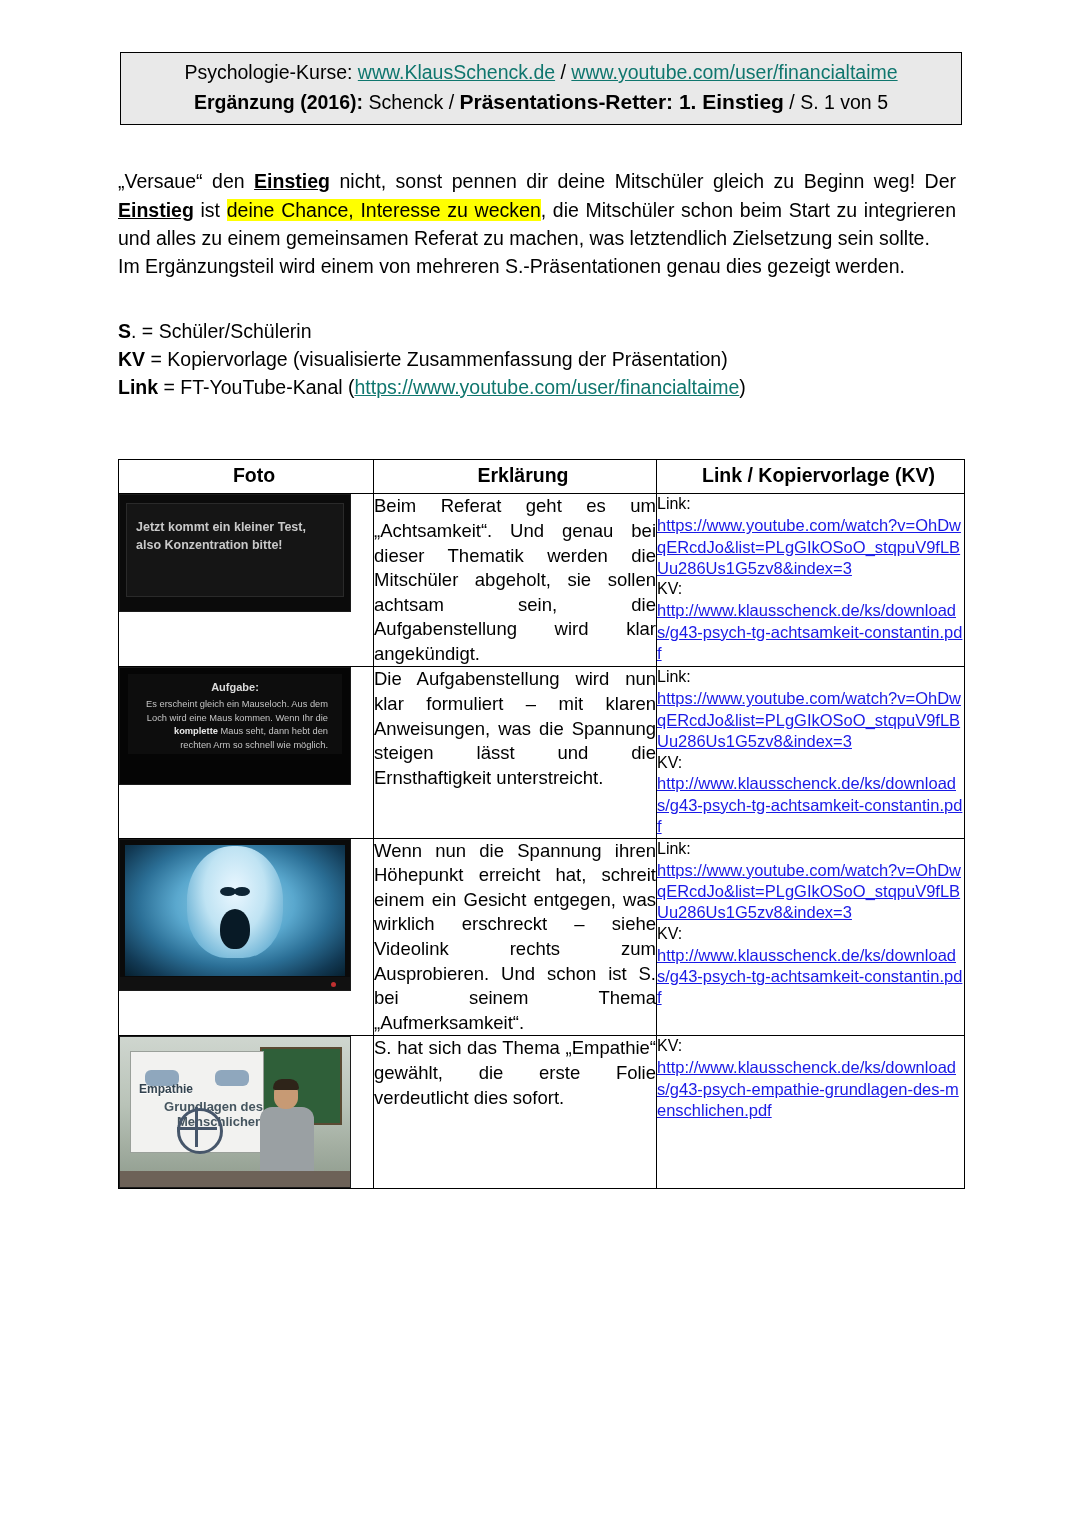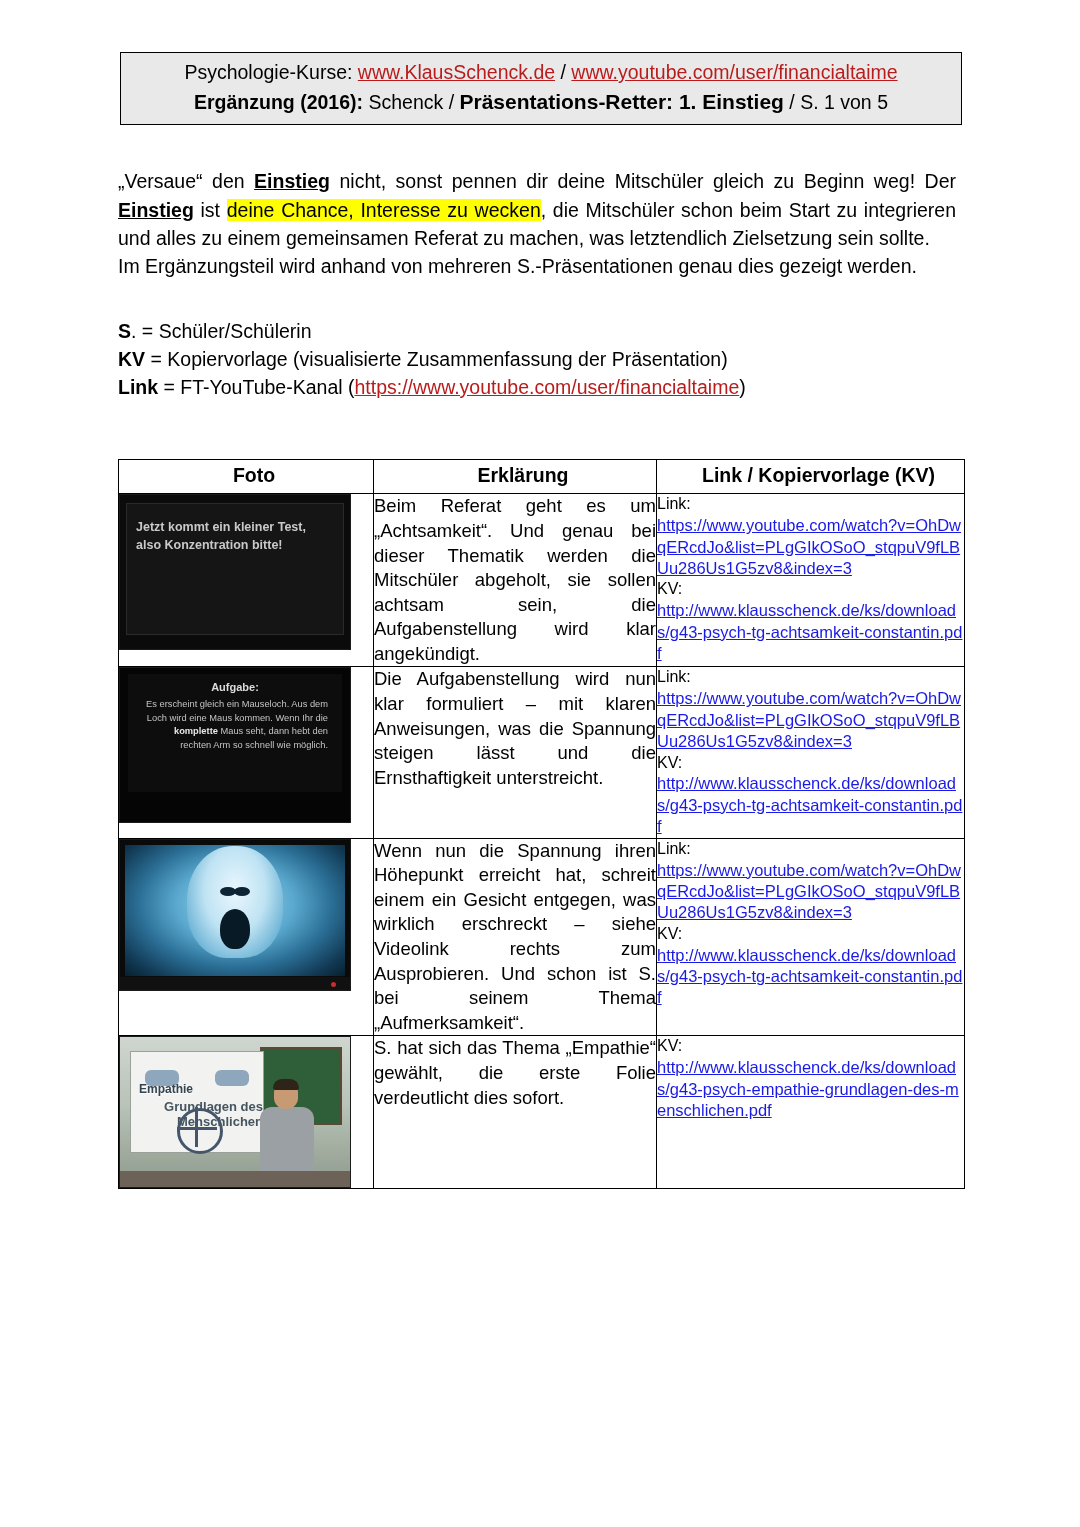--- a/index.html
+++ b/index.html
@@ -36,21 +36,21 @@
   .header-line1 {
     font-size: 19.5px;
   }
   .header-line2 {
     font-size: 19.5px;
     margin-top: 2px;
   }
   .hdr-bold { font-weight: bold; }
   .hdr-big { font-weight: bold; font-size: 21px; }
   a.link {
-    color: #b91c1c;
+    color: #0f766e;
     text-decoration: underline;
   }
 
   
   .intro {
     margin-top: 42px;
     width: 838px;
     font-size: 19.5px;
     line-height: 1.45;
     text-align: justify;
@@ -110,21 +110,21 @@
     text-decoration: underline;
     word-break: break-all;
     font-size: 16.5px;
     line-height: 1.30;
     display: block;
   }
 
   
   .shot {
     width: 232px;
-    height: 156px;
+    height: 118px;
     background: #000;
     position: relative;
     overflow: hidden;
     border: 1px solid #1c1c1c;
     box-sizing: border-box;
   }
   .shot.tall { height: 152px; }
 
   
   .s1 {
@@ -302,21 +302,21 @@
     <div class="header-line1">
       <span>Psychologie-Kurse: </span><a class="link" href="#">www.KlausSchenck.de</a><span> / </span><a class="link" href="#">www.youtube.com/user/financialtaime</a>
     </div>
     <div class="header-line2">
       <span class="hdr-bold">Ergänzung (2016):</span><span> Schenck / </span><span class="hdr-big">Präsentations-Retter: 1. Einstieg</span><span> / S. 1 von 5</span>
     </div>
   </div>
 
   <div class="intro">
     <p class="p1"><span>„Versaue“ den </span><u class="b">Einstieg</u><span> nicht, sonst pennen dir deine Mitschüler gleich zu Beginn weg! Der </span><u class="b">Einstieg</u><span> ist </span><span class="hl">deine Chance, Interesse zu wecken</span><span>, die Mitschüler schon beim Start zu integrieren und alles zu einem gemeinsamen Referat zu machen, was letztendlich Zielsetzung sein sollte.</span></p>
-    <p class="p2">Im Ergänzungsteil wird anhand von mehreren S.-Präsentationen genau dies gezeigt werden.</p>
+    <p class="p2">Im Ergänzungsteil wird einem von mehreren S.-Präsentationen genau dies gezeigt werden.</p>
   </div>
 
   <div class="legend">
     <div><span class="bold">S</span><span>. = Schüler/Schülerin</span></div>
     <div><span class="bold">KV</span><span> = Kopiervorlage (visualisierte Zusammenfassung der Präsentation)</span></div>
     <div><span class="bold">Link</span><span> = FT-YouTube-Kanal (</span><a class="link" href="#">https://www.youtube.com/user/financialtaime</a><span>)</span></div>
   </div>
 
   <table class="main">
     <colgroup>

